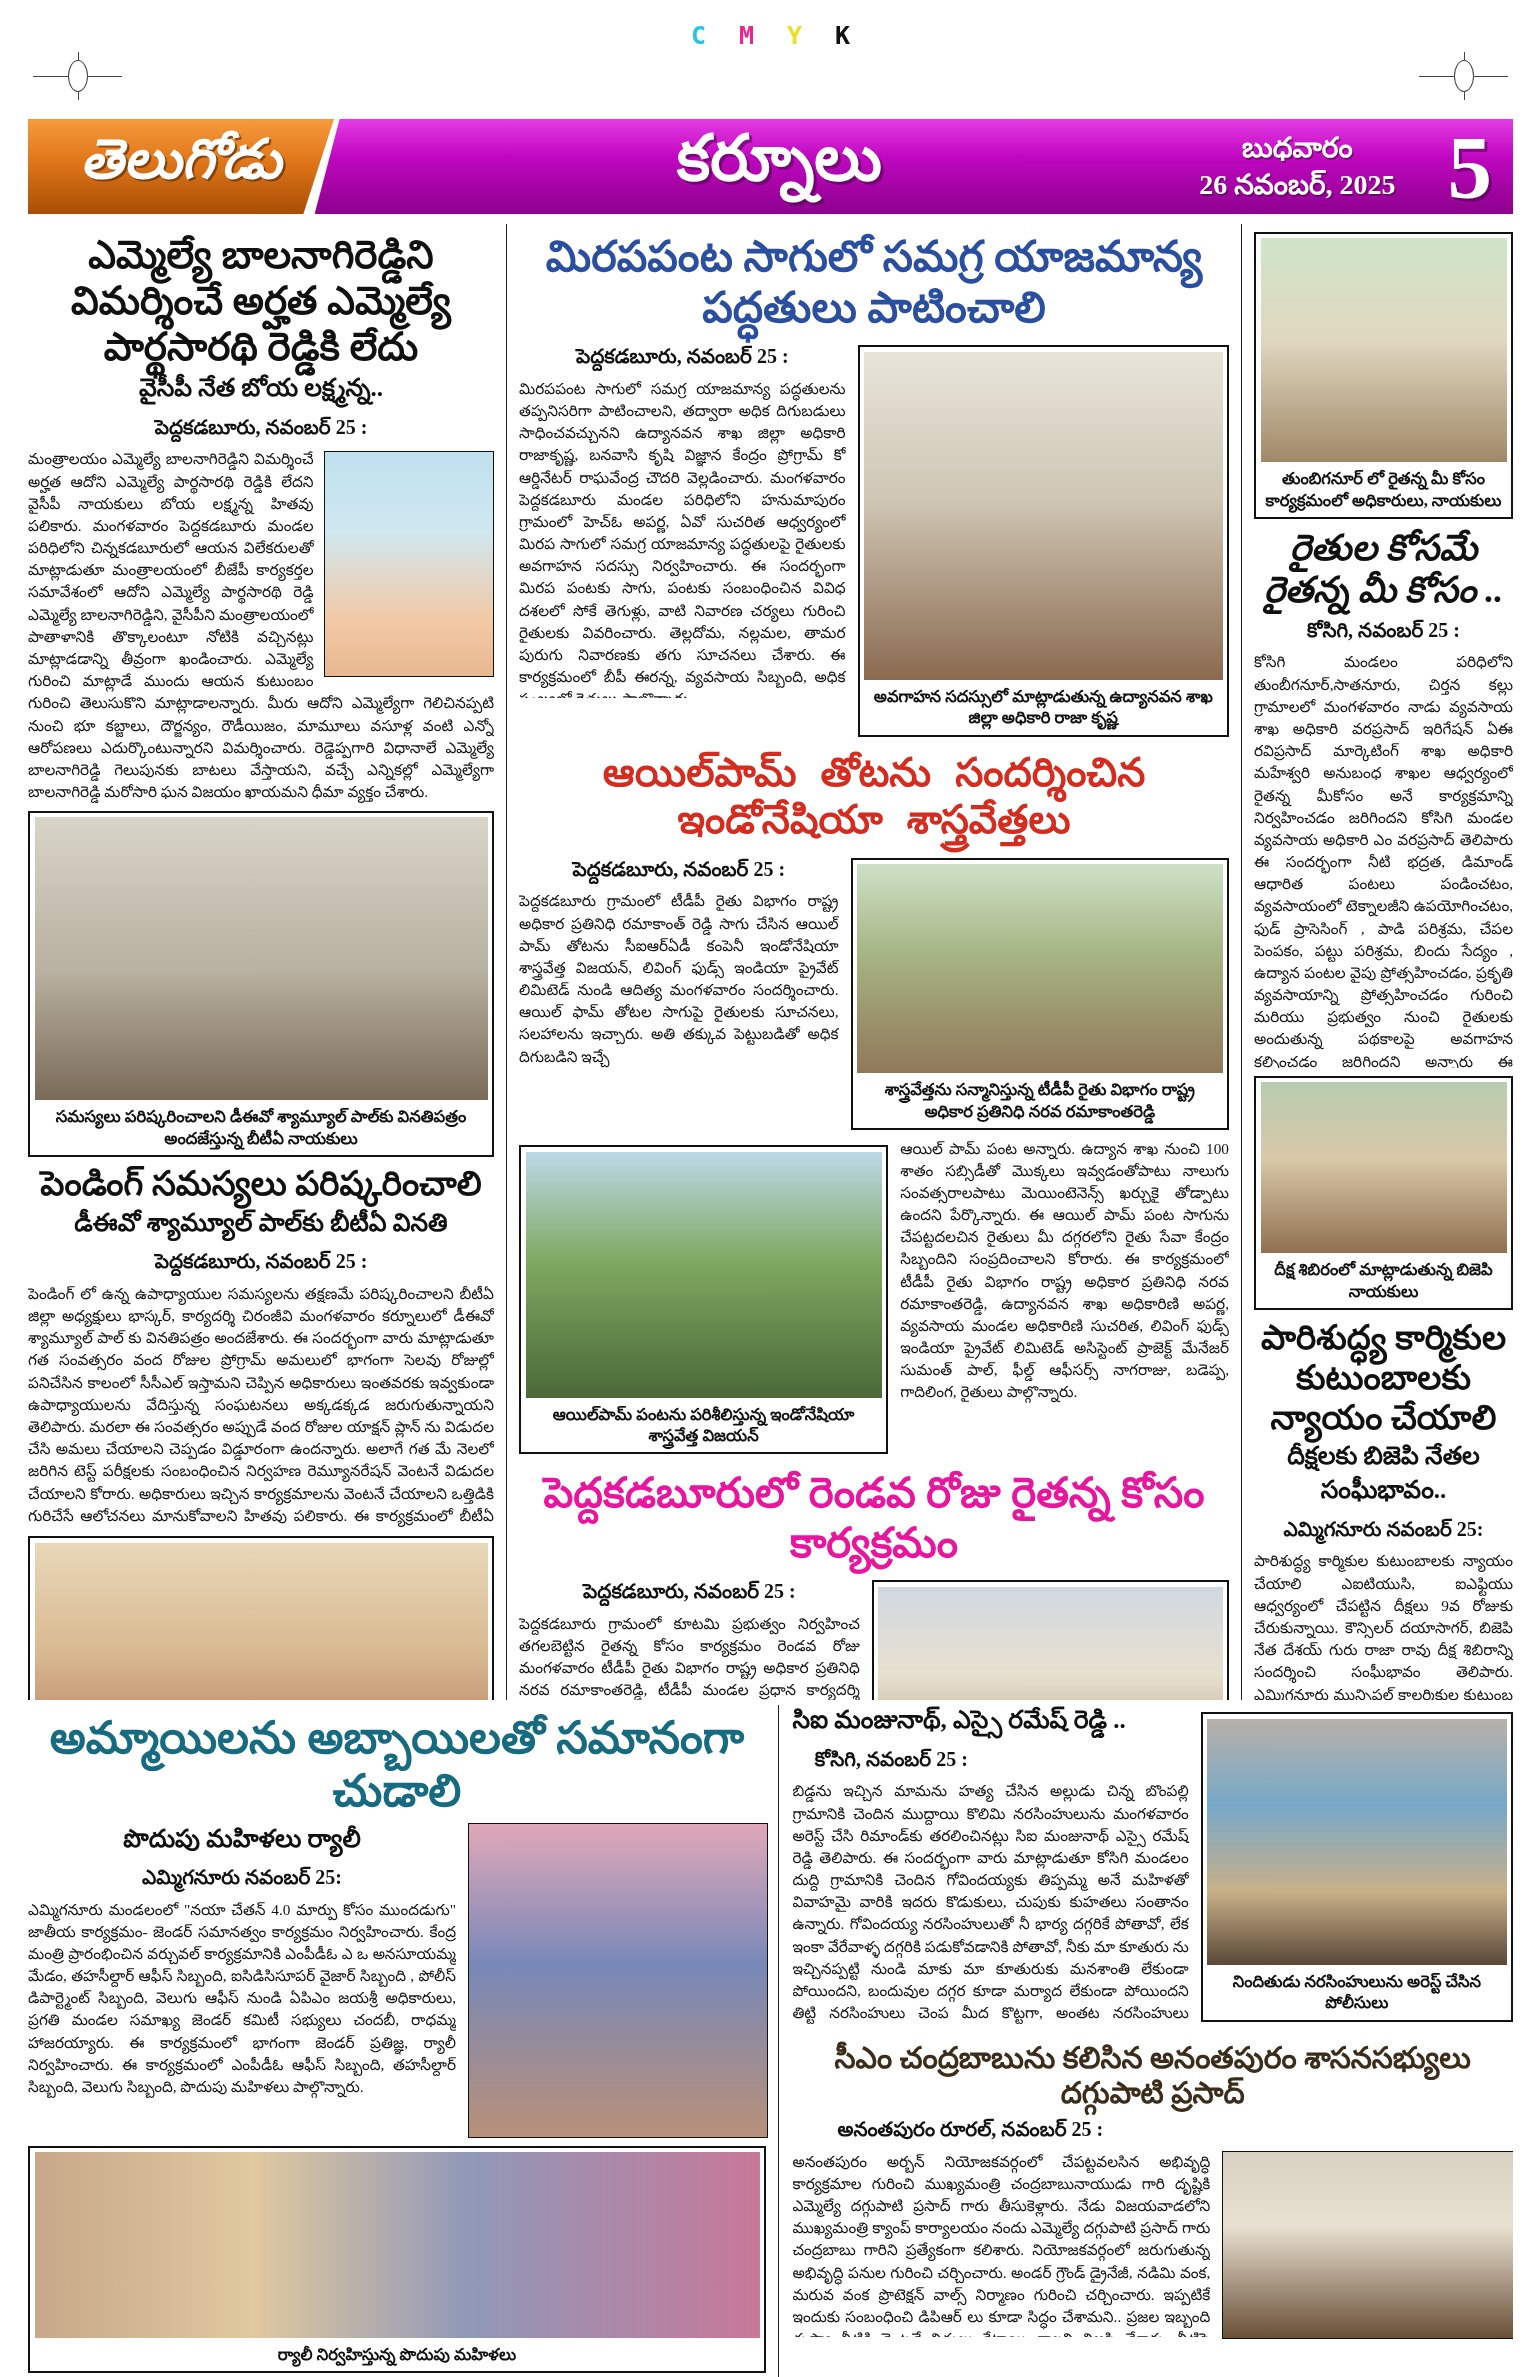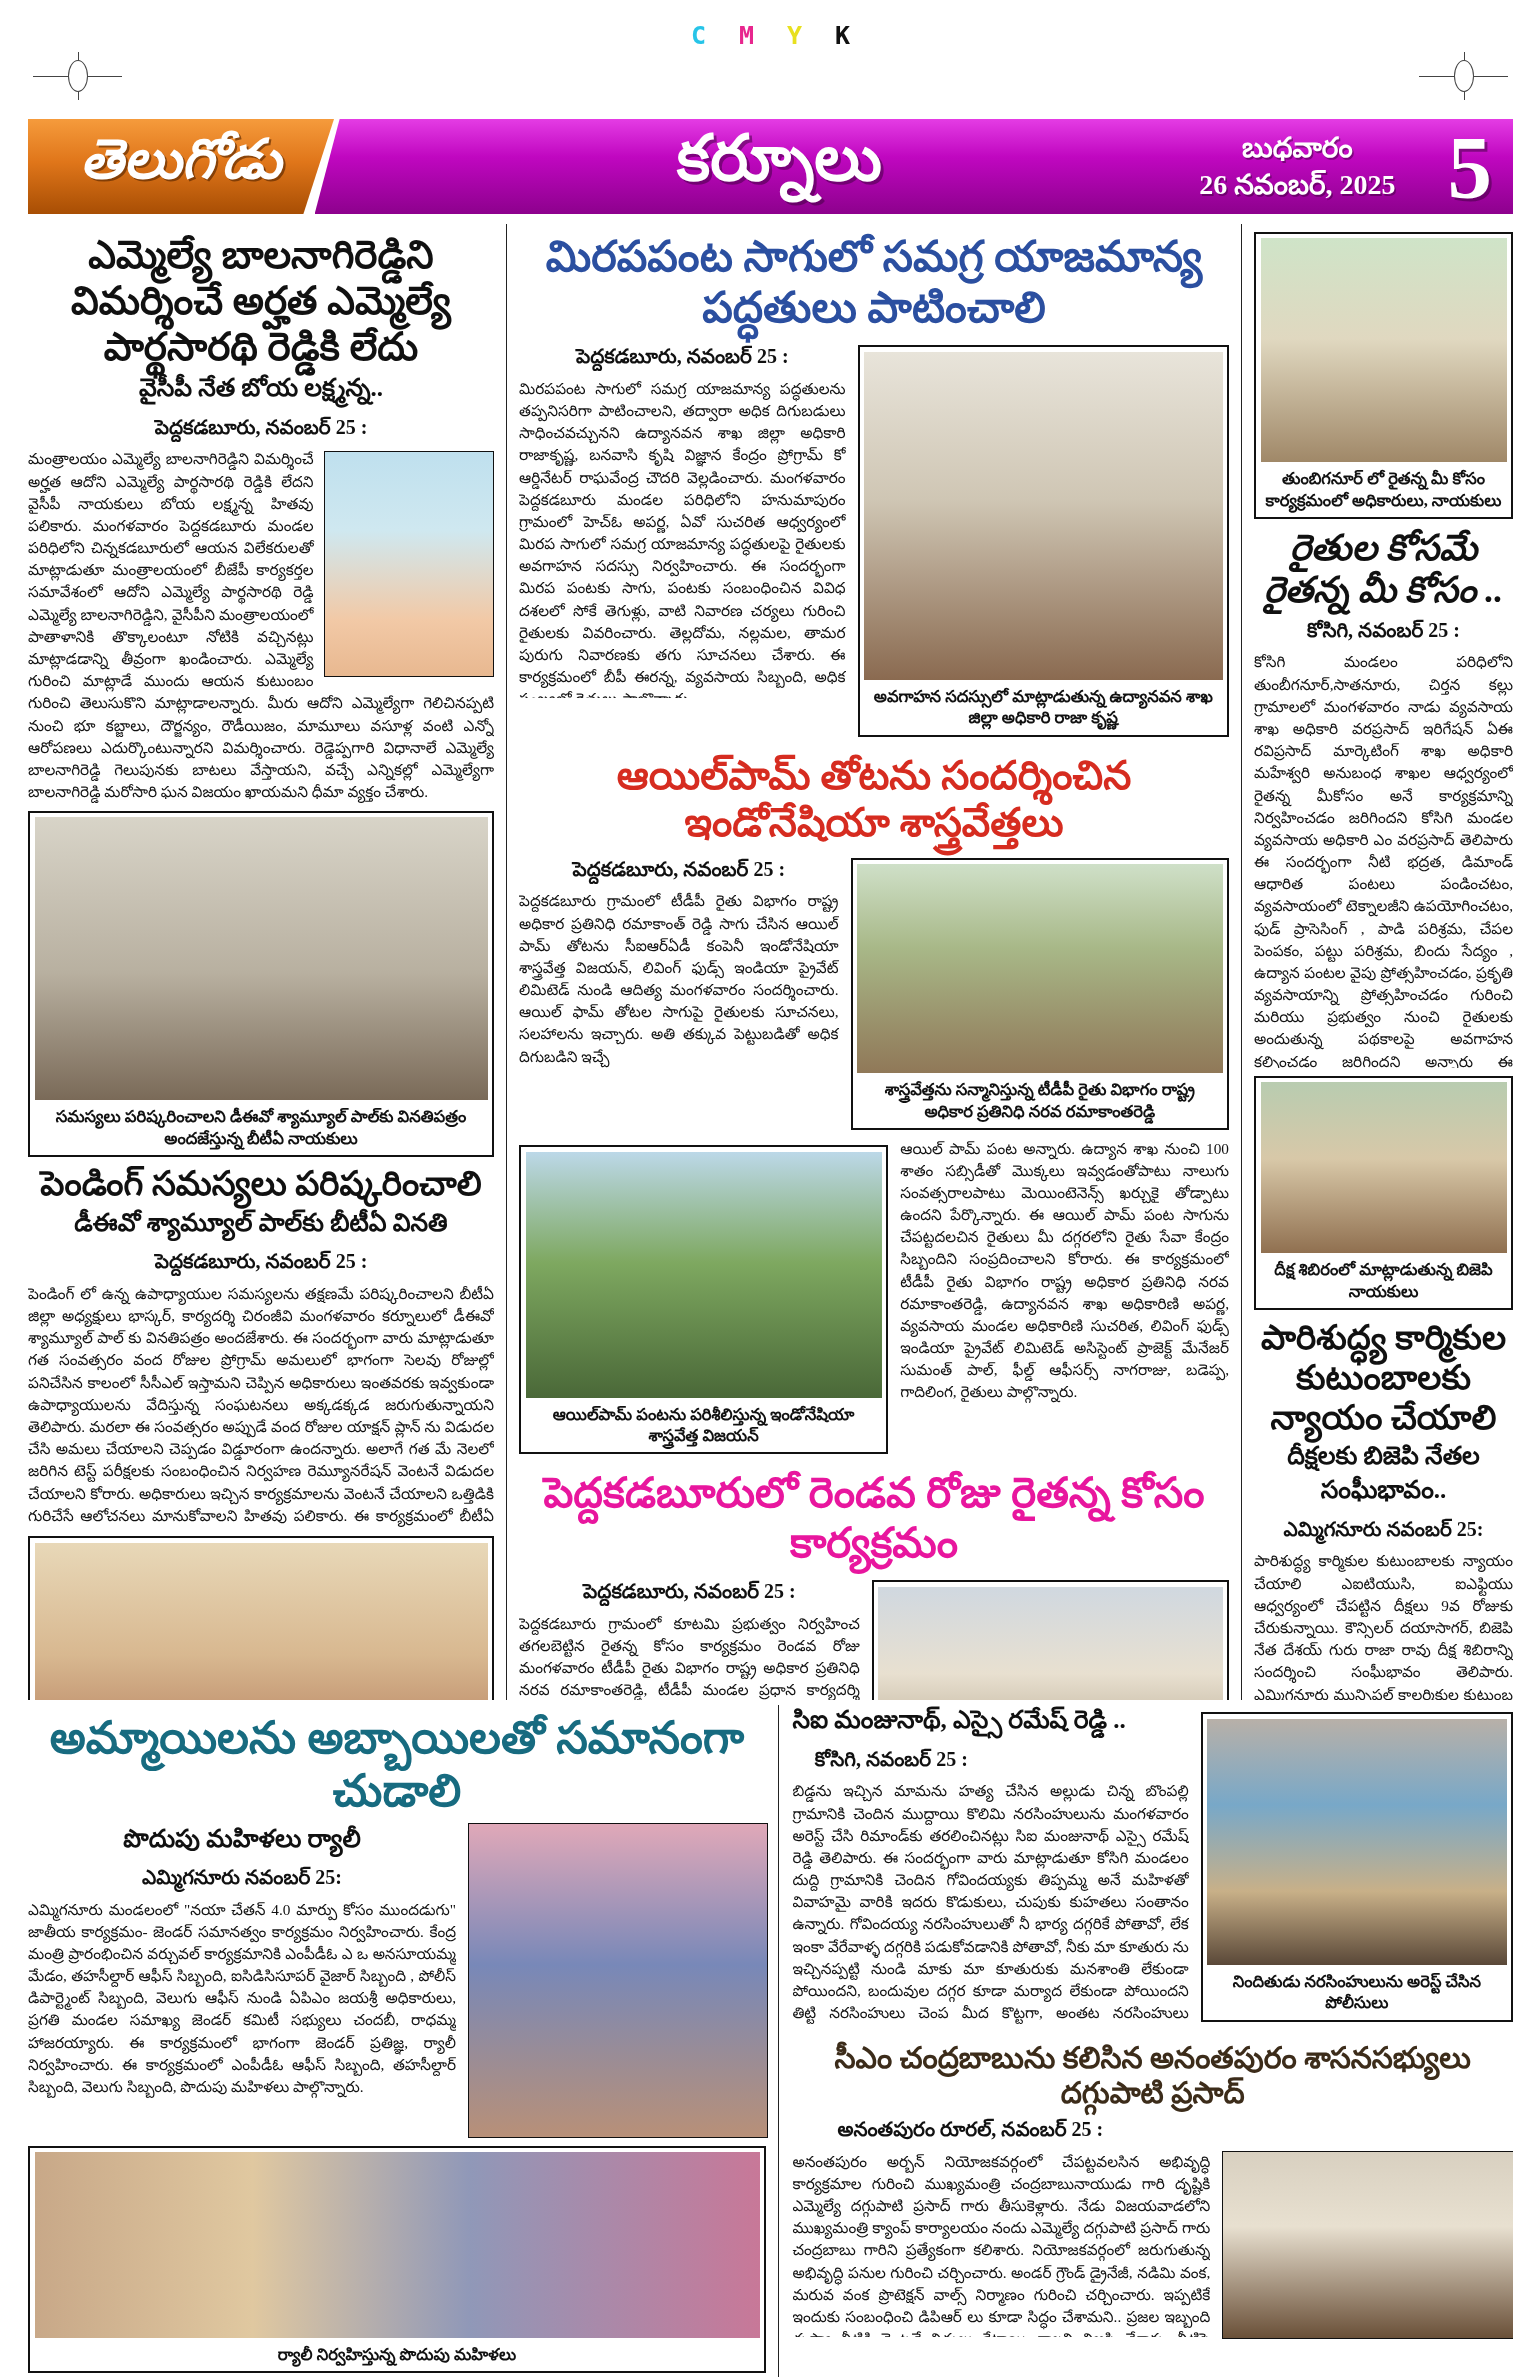--- a/index.html
+++ b/index.html
@@ -42,21 +42,21 @@
   .col-mid{width:710px;padding:0 12px;border-left:0.7px solid #222;border-right:0.7px solid #222;}
   .col-right{flex:1;padding-left:12px;}
   .bottom{display:flex;margin:4.5px 28px 0;height:684px;overflow:hidden;}
   .b-left{width:738px;padding-right:12px;border-right:0.7px solid #222;overflow:hidden;}
   .b-right{flex:1;padding-left:13.4px;overflow:hidden;}
   
   .hl{font-weight:bold;text-align:center;line-height:1.18;margin:7.5px 0 4.5px;}
   .hl-black-lg{font-size:39px;}
   .hl-black-md{font-size:34px;}
   .hl-blue{font-size:43px;color:#2b4fa0;}
-  .hl-red{font-size:40px;color:#d62c20;}
+  .hl-red{font-size:40px;color:#d62c20;font-family:Liberation Mono, monospace;}
   .hl-pink{font-size:42px;color:#e8169e;}
   .hl-teal{font-size:45px;color:#176b80;}
   .hl-red-big{font-size:55px;color:#e02520;}
   .hl-dark{font-size:30px;color:#3c2c1a;}
   .sub{font-weight:bold;text-align:center;font-size:25px;margin:1.5px 0 6px;}
   .dateline{font-weight:bold;text-align:center;font-size:20px;margin:7.5px 0 4.5px;}
   .body{font-size:15.3px;line-height:1.45;text-align:justify;margin:0 0 6px;}
   .row{display:flex;gap:12px;}
   
   .pframe{border:2.2px solid #111;padding:4.5px;margin:7.5px 0;background:#fff;}

